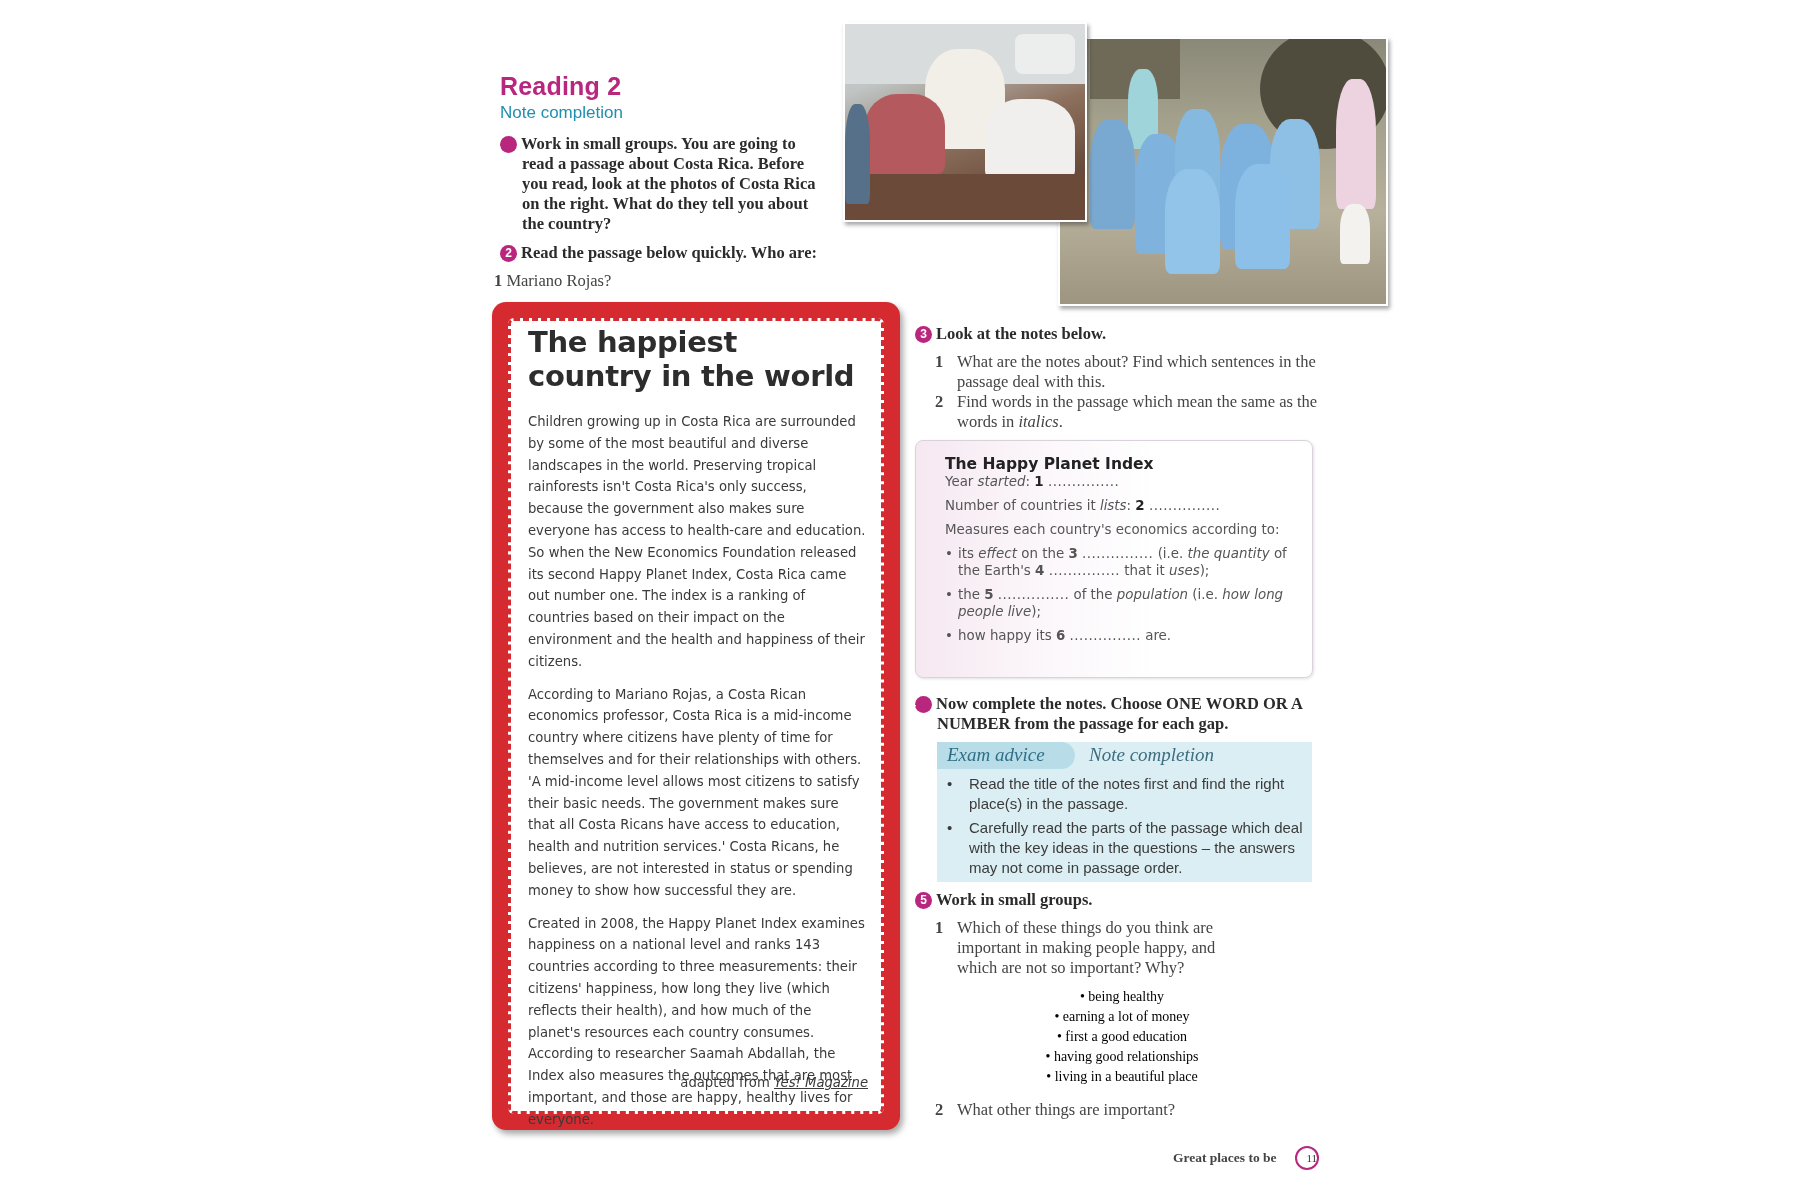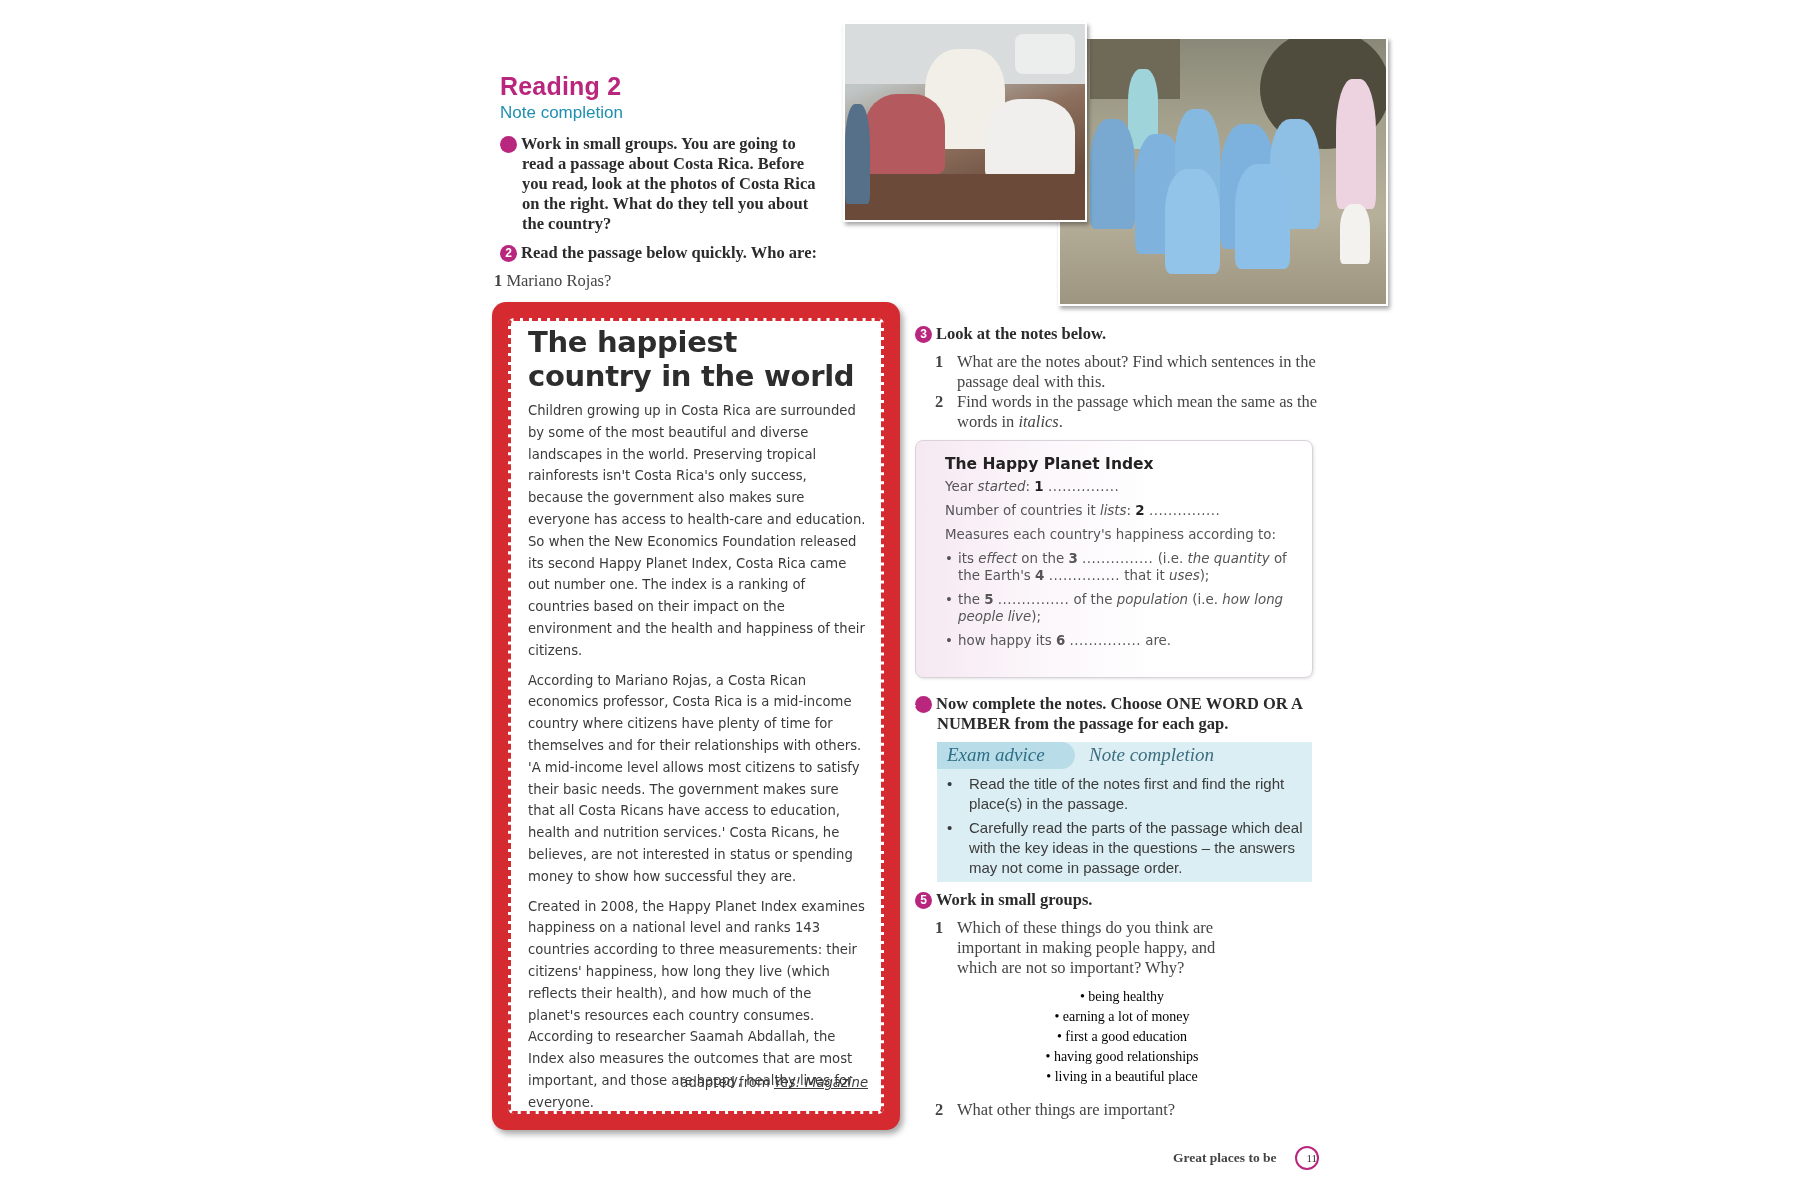--- a/index.html
+++ b/index.html
@@ -25,34 +25,34 @@
   .photo { box-shadow: 2px 3px 4px rgba(0,0,0,0.35); border: 2px solid #fff; overflow: hidden; }
   #photo1 { left: 843px; top: 22px; width: 240px; height: 196px; background: linear-gradient(160deg, #cfd6d8 0%, #bfc5c4 25%, #8c6f5c 55%, #6a4c3d 80%, #5a4032 100%); z-index: 2; }
   #photo2 { left: 1058px; top: 37px; width: 326px; height: 265px; background: linear-gradient(180deg, #8a8878 0%, #a3a08c 30%, #b7b09b 65%, #9d957f 100%); z-index: 1; }
   .fig { position: absolute; border-radius: 40% 40% 10% 10%; }
 
   
   #passage-frame { left: 492px; top: 302px; width: 408px; height: 828px; background: #d52b30; border-radius: 14px; box-shadow: 3px 4px 6px rgba(0,0,0,0.35); }
   #passage-inner { left: 508px; top: 318px; width: 376px; height: 796px; background: #ffffff; border-radius: 6px; outline: 3px dashed #d52b30; outline-offset: -3px; }
   #passage-title { left: 528px; top: 325px; width: 340px; font-family: "DejaVu Sans", sans-serif; font-weight: bold; font-size: 29px; line-height: 34px; color: #2d2d2d; letter-spacing: -0.3px; }
   #passage-body { left: 528px; top: 400px; width: 338px; font-family: "DejaVu Sans", sans-serif; font-size: 13.2px; line-height: 21.8px; color: #3a3a3a; }
-  #passage-body p { margin: 0 0 8px 0; }
+  #passage-body p { margin: 11px 0 8px 0; }
   #passage-source { left: 528px; top: 1075px; width: 340px; text-align: right; font-family: "DejaVu Sans", sans-serif; font-size: 13.2px; color: #3a3a3a; }
   #passage-source i { font-style: italic; text-decoration: underline; }
 
   
   #task3 { left: 915px; top: 324px; width: 400px; }
   #task3-list { left: 935px; top: 352px; width: 390px; }
   .numlist { display: flex; margin-bottom: 0; }
   .numlist .n { width: 22px; flex: none; font-weight: bold; color: #444; }
   .numlist .t { flex: 1; }
 
   #notes-box { left: 915px; top: 440px; width: 396px; height: 236px; border: 1.5px solid #d9d2db; border-radius: 8px; background: linear-gradient(90deg, #f6e8f1 0%, #fbf6fa 30%, #ffffff 60%); box-shadow: 1px 1px 3px rgba(0,0,0,0.12); }
   #notes-content { left: 945px; top: 456px; width: 350px; font-family: "DejaVu Sans", sans-serif; font-size: 13.4px; color: #555; line-height: 17px; }
-  #notes-title { font-weight: bold; font-size: 15.5px; color: #222; margin-bottom: 5px; }
+  #notes-title { font-weight: bold; font-size: 15.5px; color: #222; }
   .note-line { margin-bottom: 7px; }
   .note-line b { color: #222; }
   .note-bullet { display: flex; margin-bottom: 7px; }
   .note-bullet .dot { width: 13px; flex: none; }
   .gap { letter-spacing: 0.5px; color: #555; }
 
   #task4 { left: 915px; top: 694px; width: 400px; }
   #task4 .body { padding-left: 22px; text-indent: -22px; }
 
   #exam-box { left: 937px; top: 742px; width: 375px; height: 140px; background: #dbeef3; }
@@ -143,21 +143,21 @@
 
 <div class="abs" id="notes-box"></div>
 <div class="abs" id="notes-content">
   <div id="notes-title">The Happy Planet Index</div>
   <div class="note-line">
     <span>Year </span><i>started</i><span>: </span><b>1</b> <span class="gap">...............</span>
   </div>
   <div class="note-line">
     <span>Number of countries it </span><i>lists</i><span>: </span><b>2</b> <span class="gap">...............</span>
   </div>
-  <div class="note-line">Measures each country's happiness according to:</div>
+  <div class="note-line">Measures each country's economics according to:</div>
   <div class="note-bullet">
     <span class="dot">•</span>
     <span><span>its </span><i>effect</i><span> on the </span><b>3</b> <span class="gap">...............</span><span> (i.e. </span><i>the quantity</i><span> of the Earth's </span><b>4</b> <span class="gap">...............</span><span> that it </span><i>uses</i><span>);</span></span>
   </div>
   <div class="note-bullet">
     <span class="dot">•</span>
     <span><span>the </span><b>5</b> <span class="gap">...............</span><span> of the </span><i>population</i><span> (i.e. </span><i>how long people live</i><span>);</span></span>
   </div>
   <div class="note-bullet">
     <span class="dot">•</span>

